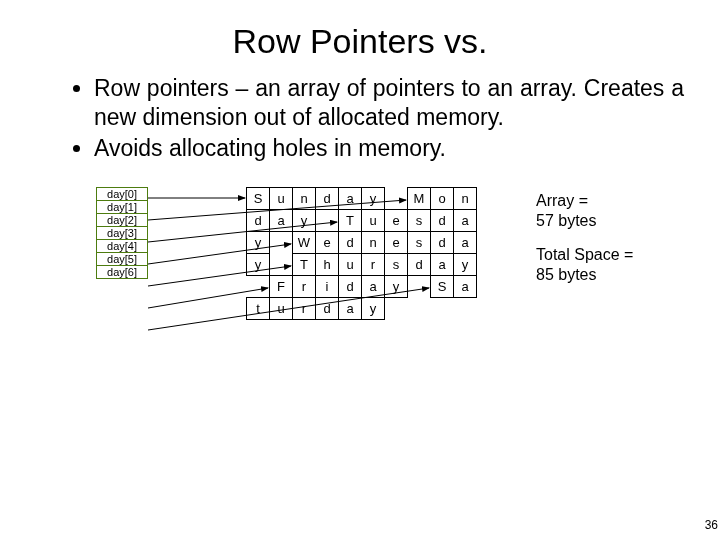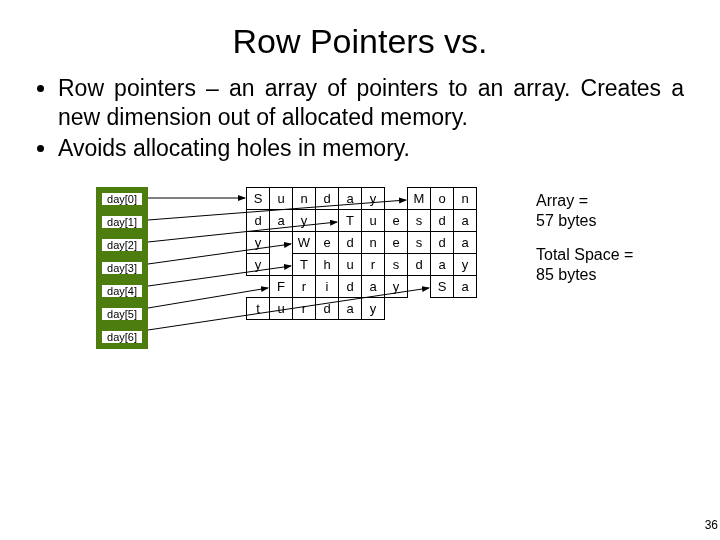--- a/index.html
+++ b/index.html
@@ -26,35 +26,36 @@
   }
   ul.bullets {
     margin: 0 0 14px 0;
     padding-left: 22px;
     font-size: 23px;
     line-height: 1.25;
   }
   ul.bullets li {
     text-align: justify;
     margin-bottom: 2px;
+    margin-left: 36px;
   }
   .diagram-area {
     position: relative;
     height: 230px;
   }
   
   .ptr-col {
     position: absolute;
     left: 60px;
     top: 10px;
   }
   .ptr-cell {
-    border: 6px solid #4d7c0f;
+    border: 1px solid #4d7c0f;
     width: 52px;
-    height: 24px;
+    height: 14px;
     box-sizing: border-box;
     font-size: 11px;
     display: flex;
     align-items: center;
     justify-content: center;
     margin-top: -1px;
   }
   .ptr-cell:first-child { margin-top: 0; }
   
   .chars {

